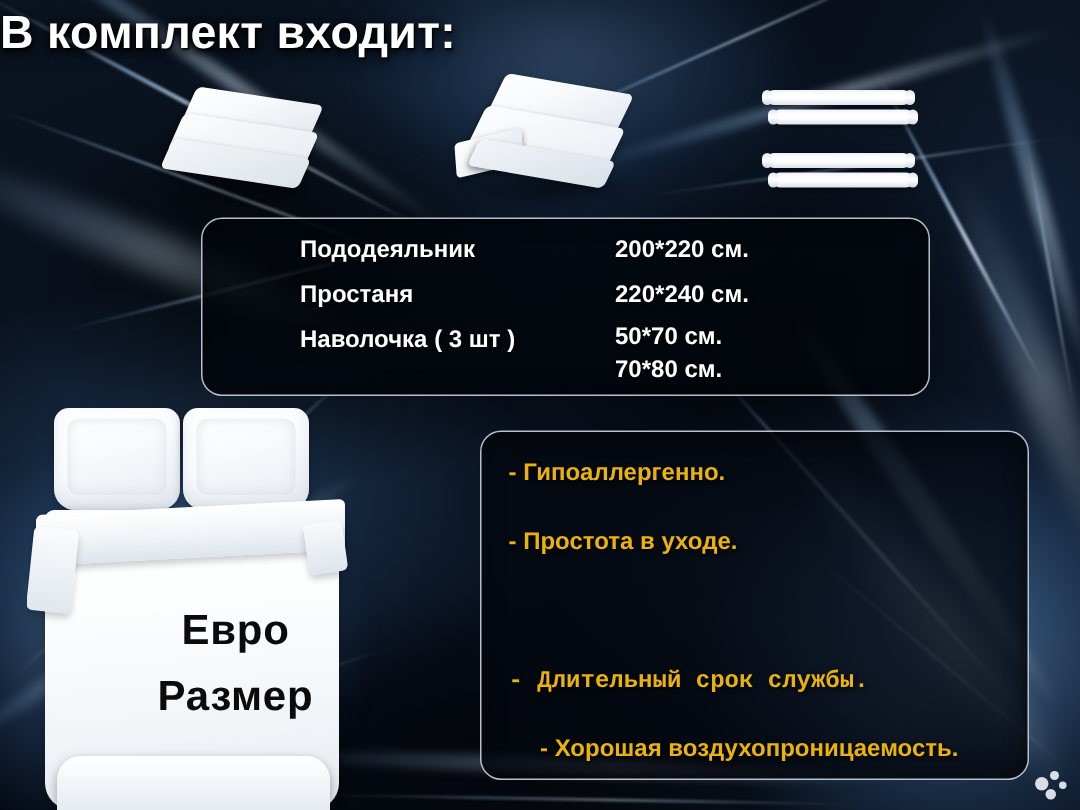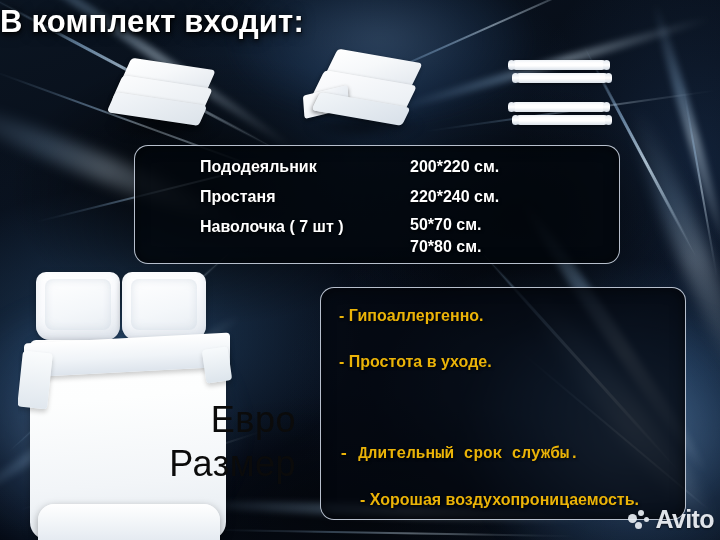--- a/index.html
+++ b/index.html
@@ -167,24 +167,24 @@
     box-shadow: 0 3px 8px rgba(0,0,0,0.35);
   }
   .duvet-fold {
     position: absolute;
     background: linear-gradient(to bottom, #ffffff 0%, #f0f4f8 55%, #dde4ec 100%);
     box-shadow: 0 3px 5px rgba(0,0,0,0.20);
   }
   .bed-text {
     position: absolute;
     left: 0; right: 0;
-    text-align: right;
+    text-align: center;
     color: #0b0b0b;
-    font-weight: normal;
-    font-size: 36px;
+    font-weight: bold;
+    font-size: 28px;
     letter-spacing: 0.5px;
     line-height: 40px;
     white-space: nowrap;
   }
 
   
   .avito {
     position: absolute;
     right: 6px;
     bottom: 6px;
@@ -275,21 +275,21 @@
     <div class="roll" style="left:10px;top:59px;width:94px;height:10px;"></div>
   </div>
 
   <div class="panel" style="left:134px;top:145px;width:484px;height:117px;">
     <div class="spec-row spec-name" style="top:12px;">Пододеяльник</div>
     <div class="spec-row spec-val" style="top:12px;">200*220 см.</div>
 
     <div class="spec-row spec-name" style="top:42px;">Простаня</div>
     <div class="spec-row spec-val" style="top:42px;">220*240 см.</div>
 
-    <div class="spec-row spec-name" style="top:72px;">Наволочка ( 7 шт )</div>
+    <div class="spec-row spec-name" style="top:72px;">Наволочка ( 3 шт )</div>
     <div class="spec-row spec-val" style="top:70px;">50*70 см.</div>
     <div class="spec-row spec-val" style="top:92px;">70*80 см.</div>
   </div>
 
   <div class="panel features" style="left:320px;top:287px;width:364px;height:231px;">
     <div class="feature" style="top:19px;">- Гипоаллергенно.</div>
     <div class="feature" style="top:65px;">- Простота в уходе.</div>
     <div class="feature" style="top:157px;font-family:Liberation Mono, monospace;">- Длительный срок службы.</div>
     <div class="feature" style="top:203px;margin-left:21px;">- Хорошая воздухопроницаемость.</div>
   </div>
@@ -315,16 +315,15 @@
     <div class="bed-text" style="top:178px;">Размер</div>
   </div>
 
   <div class="avito">
     <div class="avito-dots">
       <i style="left:0px;top:4px;width:9px;height:9px;"></i>
       <i style="left:10px;top:0px;width:6px;height:6px;"></i>
       <i style="left:16px;top:7px;width:5px;height:5px;"></i>
       <i style="left:7px;top:12px;width:7px;height:7px;"></i>
     </div>
-    <div class="avito-word">Avito</div>
   </div>
 
 </div>
 
 </body></html>

